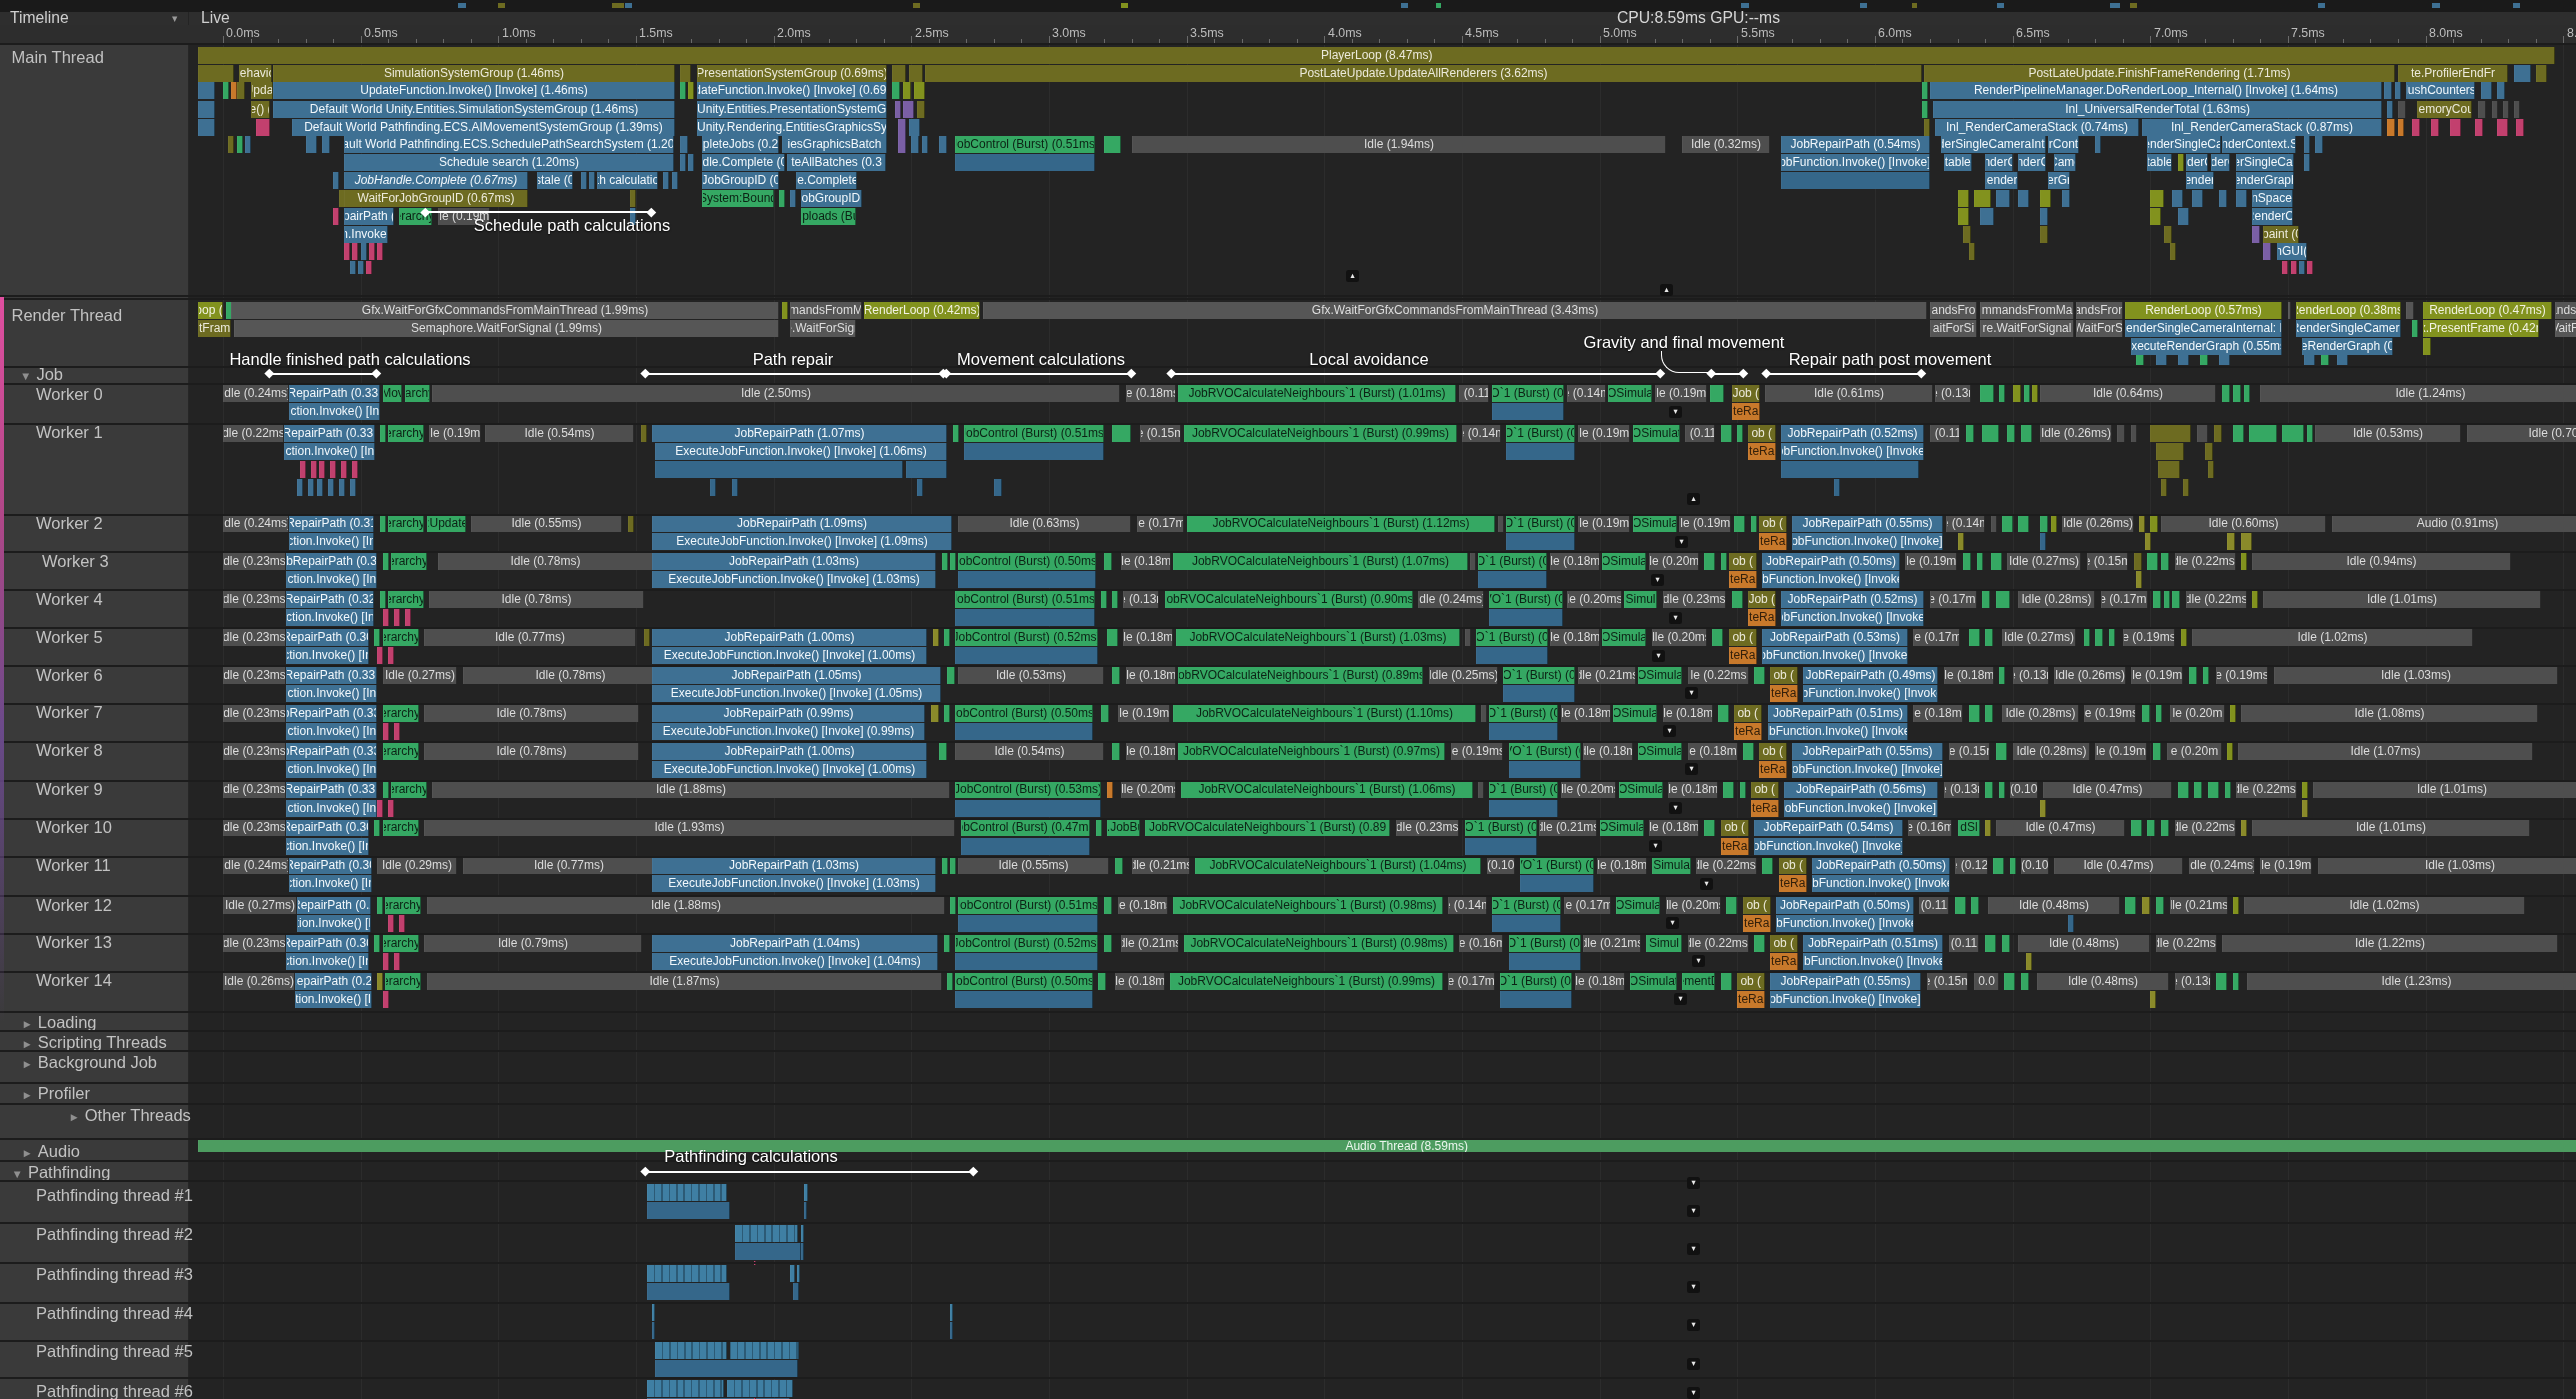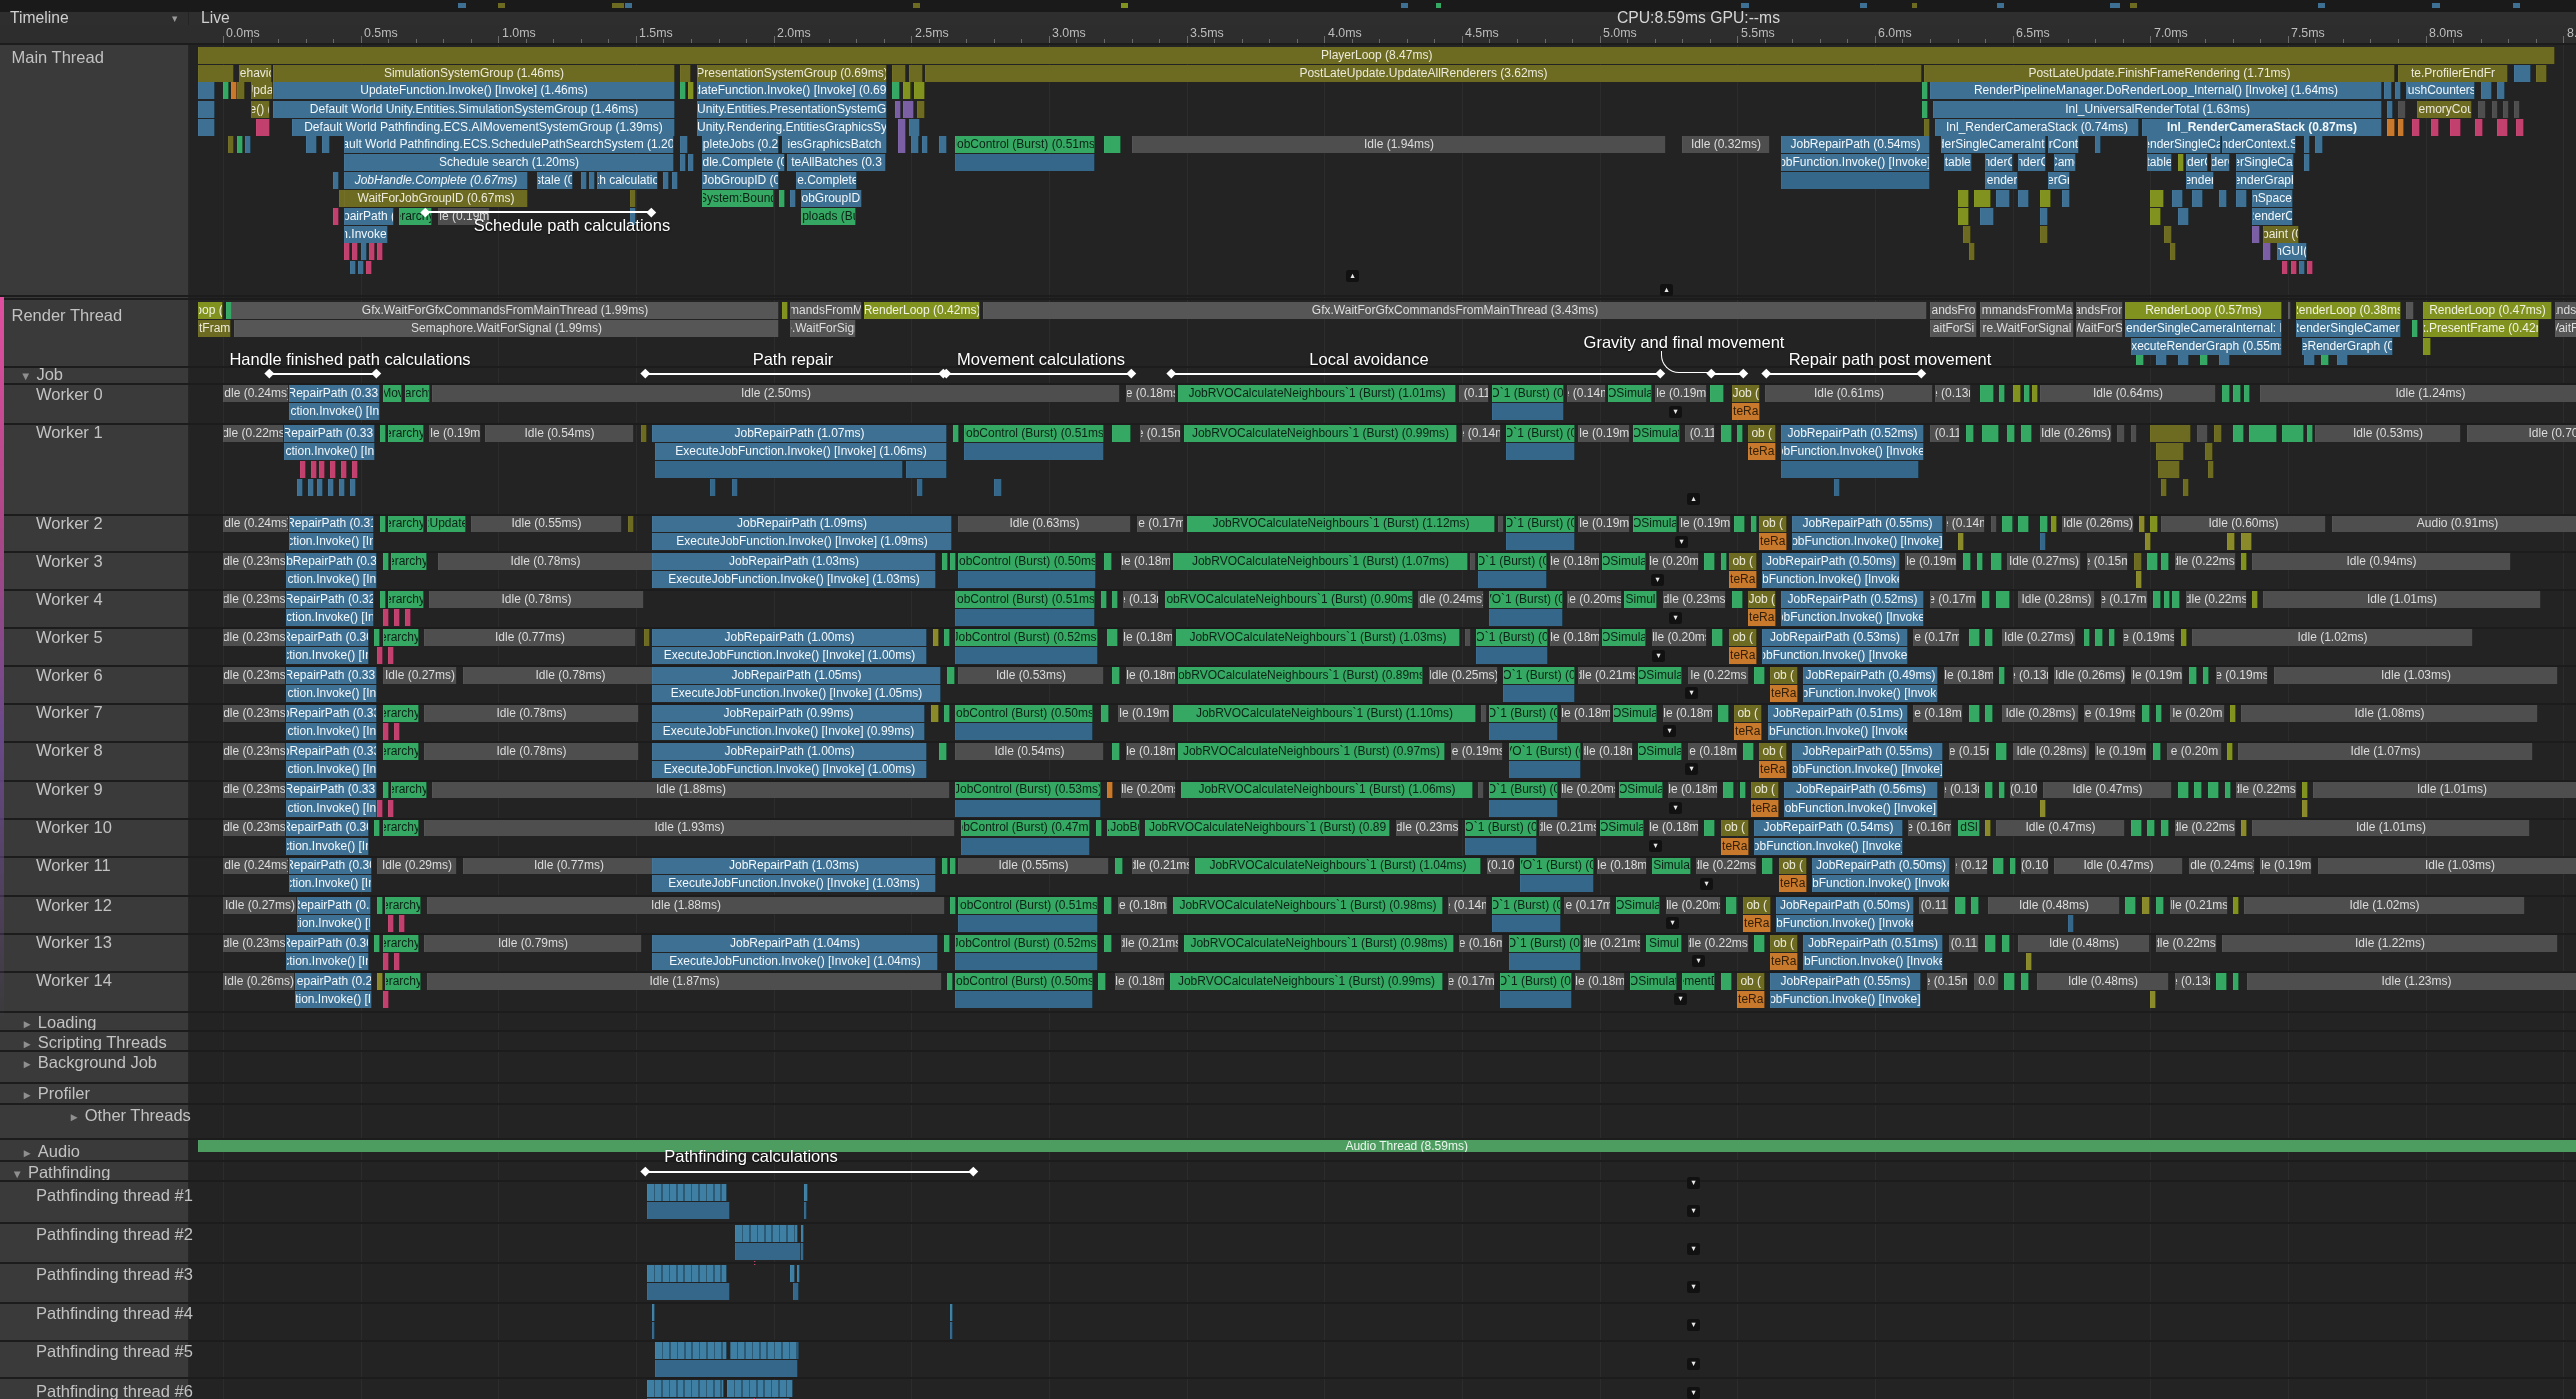--- a/index.html
+++ b/index.html
@@ -285,21 +285,21 @@
       <div class="seg" style="left: 507px; top: 119px; width: 190px; height: 16.5px; background: rgb(62, 112, 147);">
         <span style="color: rgb(242, 248, 252);">Unity.Rendering.EntitiesGraphicsSy</span>
       </div>
       <div class="seg" style="left: 708px; top: 119px; width: 8.3px; height: 16.5px; background: rgb(122, 95, 165);"></div>
       <div class="seg" style="left: 719px; top: 119px; width: 11px; height: 16.5px; background: rgb(62, 112, 147);"></div>
       <div class="seg" style="left: 1734px; top: 119px; width: 5.5px; height: 16.5px; background: rgb(109, 107, 33);"></div>
       <div class="seg" style="left: 1745px; top: 119px; width: 204px; height: 16.5px; background: rgb(62, 112, 147);">
         <span style="color: rgb(242, 248, 252);">Inl_RenderCameraStack (0.74ms)</span>
       </div>
       <div class="seg" style="left: 1952px; top: 119px; width: 240px; height: 16.5px; background: rgb(62, 112, 147);">
-        <span style="color: rgb(242, 248, 252); font-weight: bold;">Inl_RenderCameraStack (0.87ms)</span>
+        <span style="color: rgb(242, 248, 252);">Inl_RenderCameraStack (0.87ms)</span>
       </div>
       <div class="seg" style="left: 2197px; top: 119px; width: 8.3px; height: 16.5px; background: rgb(200, 121, 43);"></div>
       <div class="seg" style="left: 2208px; top: 119px; width: 5.5px; height: 16.5px; background: rgb(200, 121, 43);"></div>
       <div class="seg" style="left: 2222px; top: 119px; width: 8.3px; height: 16.5px; background: rgb(194, 64, 110);"></div>
       <div class="seg" style="left: 2241px; top: 119px; width: 8.3px; height: 16.5px; background: rgb(194, 64, 110);"></div>
       <div class="seg" style="left: 2260px; top: 119px; width: 11px; height: 16.5px; background: rgb(194, 64, 110);"></div>
       <div class="seg" style="left: 2285px; top: 119px; width: 8.3px; height: 16.5px; background: rgb(194, 64, 110);"></div>
       <div class="seg" style="left: 2307px; top: 119px; width: 11px; height: 16.5px; background: rgb(194, 64, 110);"></div>
       <div class="seg" style="left: 2326px; top: 119px; width: 8.3px; height: 16.5px; background: rgb(194, 64, 110);"></div>
       <div class="seg" style="left: 38px; top: 136px; width: 5.5px; height: 16.5px; background: rgb(109, 107, 33);"></div>
@@ -1915,21 +1915,21 @@
       <div class="ann-d" style="left: 780px; top: 1168px;"></div>
     </div>
 
   <div class="sidebar" id="sidebar">
       <div class="sb-item" style="left: 11.5px; top: 4.1px;"><span>Main Thread</span></div>
       <div class="sb-item" style="left: 11.5px; top: 262px;"><span>Render Thread</span></div>
       <div class="sb-item" style="left: 20px; top: 321px;"><span class="sb-arrow">▼</span><span>Job</span></div>
       <div class="sb-item" style="left: 36px; top: 341px;"><span>Worker 0</span></div>
       <div class="sb-item" style="left: 36px; top: 379px;"><span>Worker 1</span></div>
       <div class="sb-item" style="left: 36px; top: 470px;"><span>Worker 2</span></div>
-      <div class="sb-item" style="left: 36px; top: 508px;"><span>Worker 3</span></div>
+      <div class="sb-item" style="left: 42px; top: 508px;"><span>Worker 3</span></div>
       <div class="sb-item" style="left: 36px; top: 546px;"><span>Worker 4</span></div>
       <div class="sb-item" style="left: 36px; top: 584px;"><span>Worker 5</span></div>
       <div class="sb-item" style="left: 36px; top: 622px;"><span>Worker 6</span></div>
       <div class="sb-item" style="left: 36px; top: 659px;"><span>Worker 7</span></div>
       <div class="sb-item" style="left: 36px; top: 697px;"><span>Worker 8</span></div>
       <div class="sb-item" style="left: 36px; top: 736px;"><span>Worker 9</span></div>
       <div class="sb-item" style="left: 36px; top: 774px;"><span>Worker 10</span></div>
       <div class="sb-item" style="left: 36px; top: 812px;"><span>Worker 11</span></div>
       <div class="sb-item" style="left: 36px; top: 852px;"><span>Worker 12</span></div>
       <div class="sb-item" style="left: 36px; top: 889px;"><span>Worker 13</span></div>

